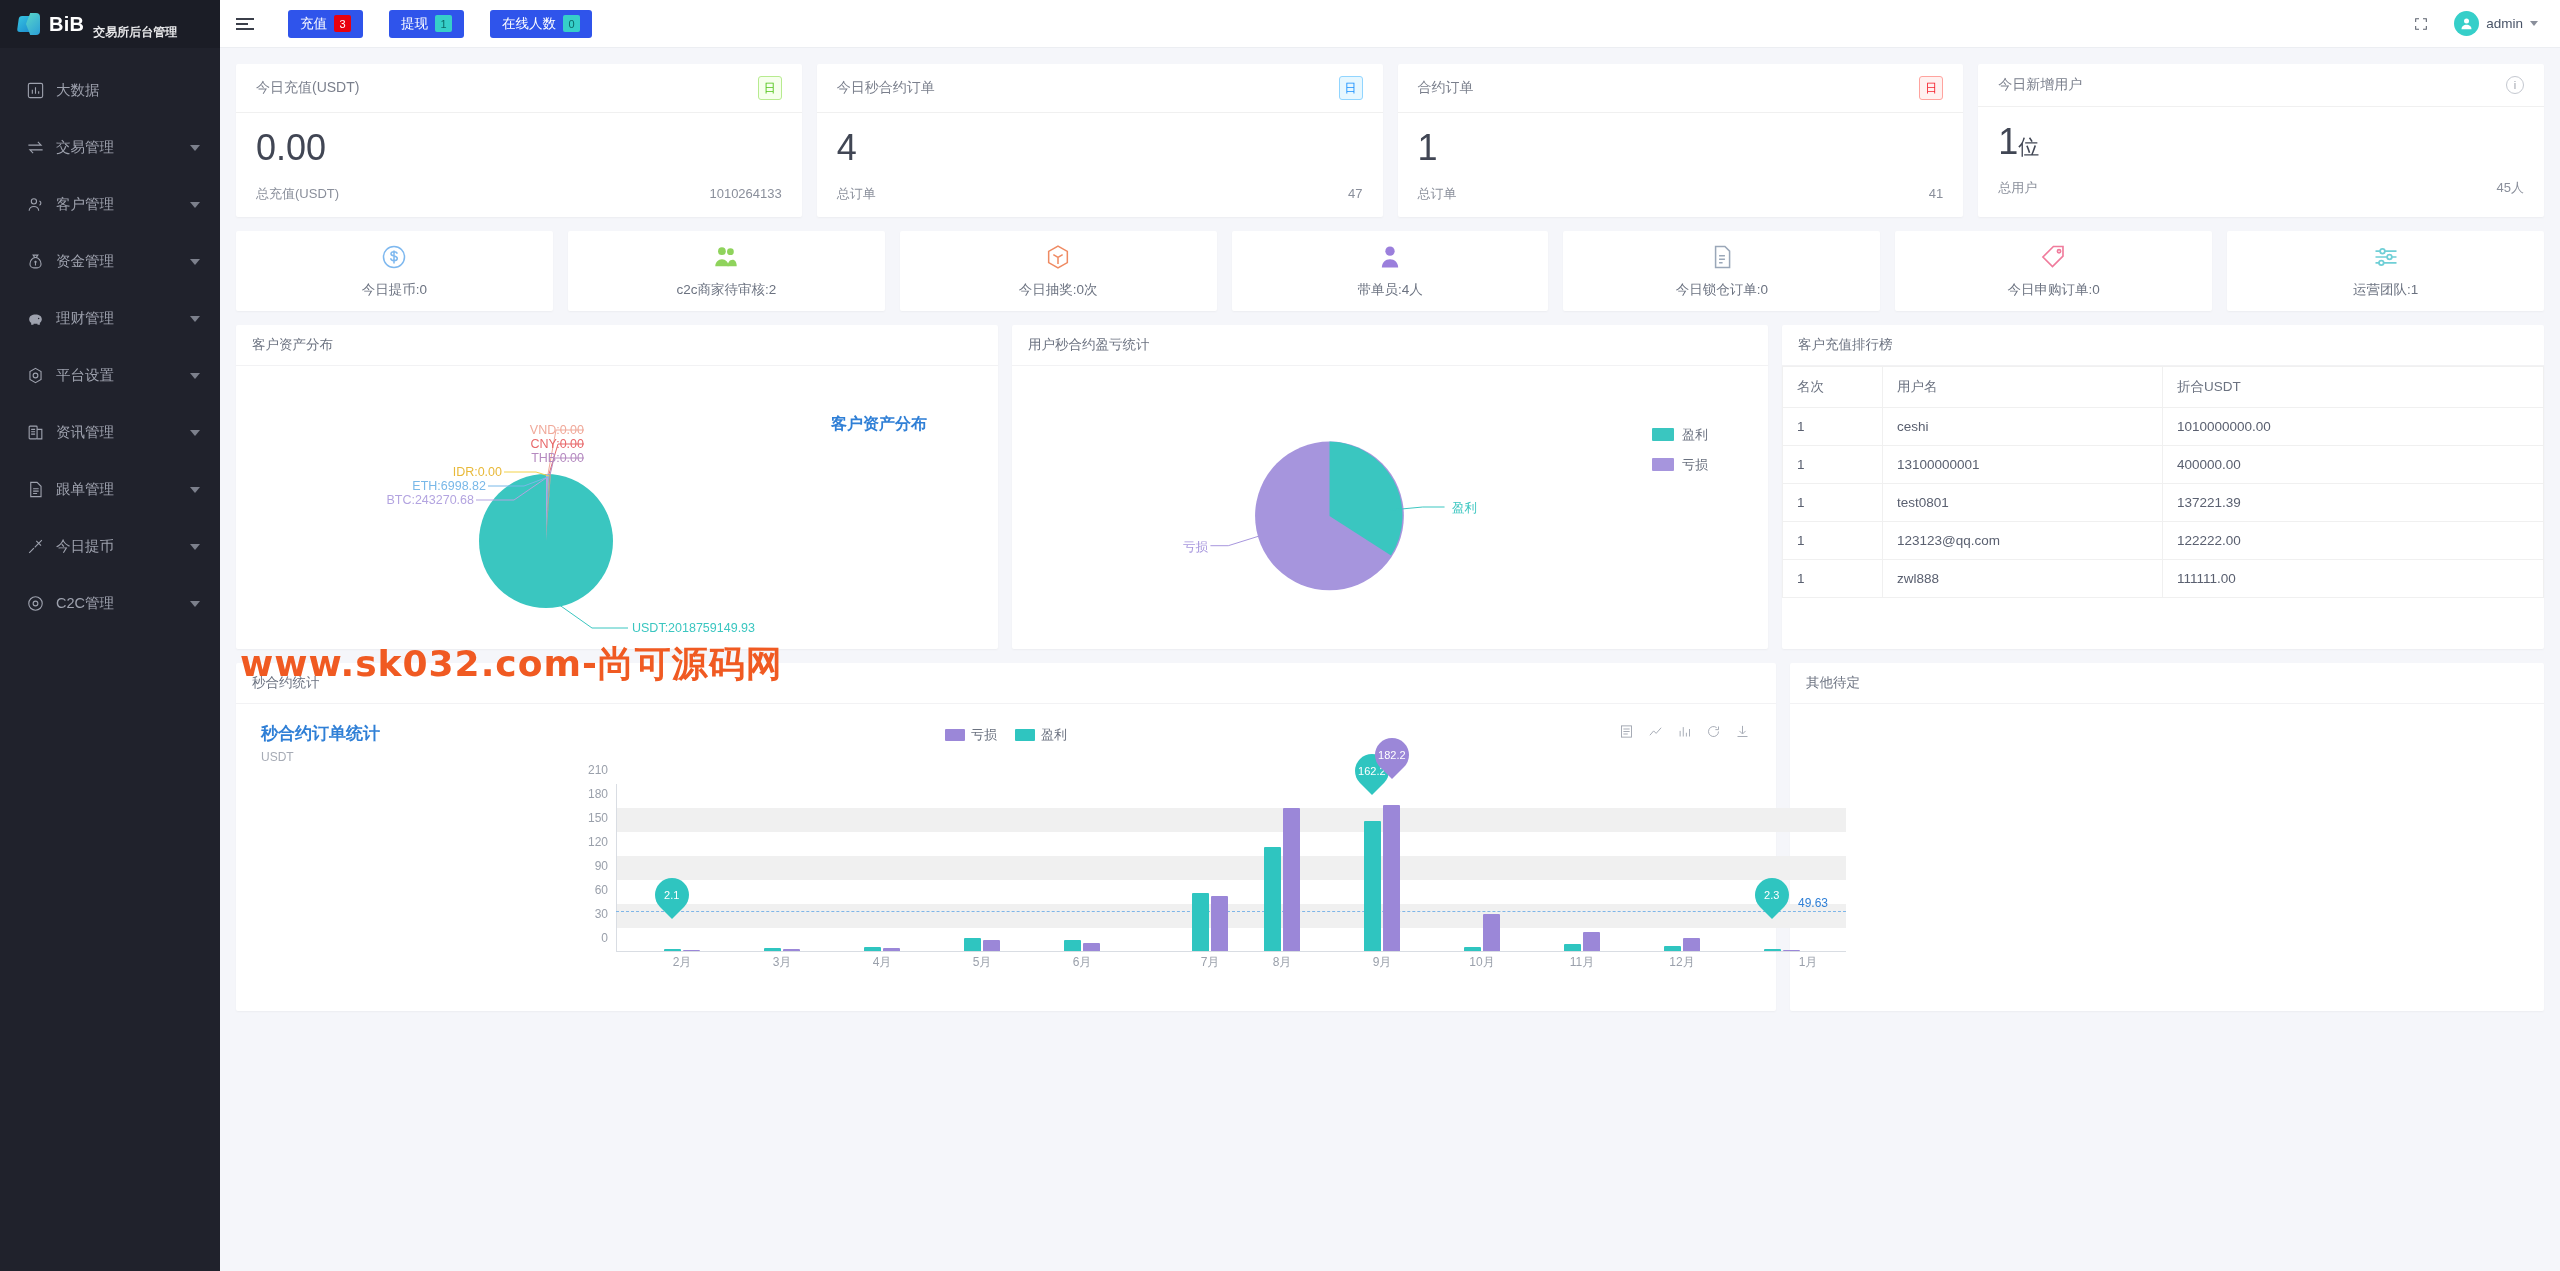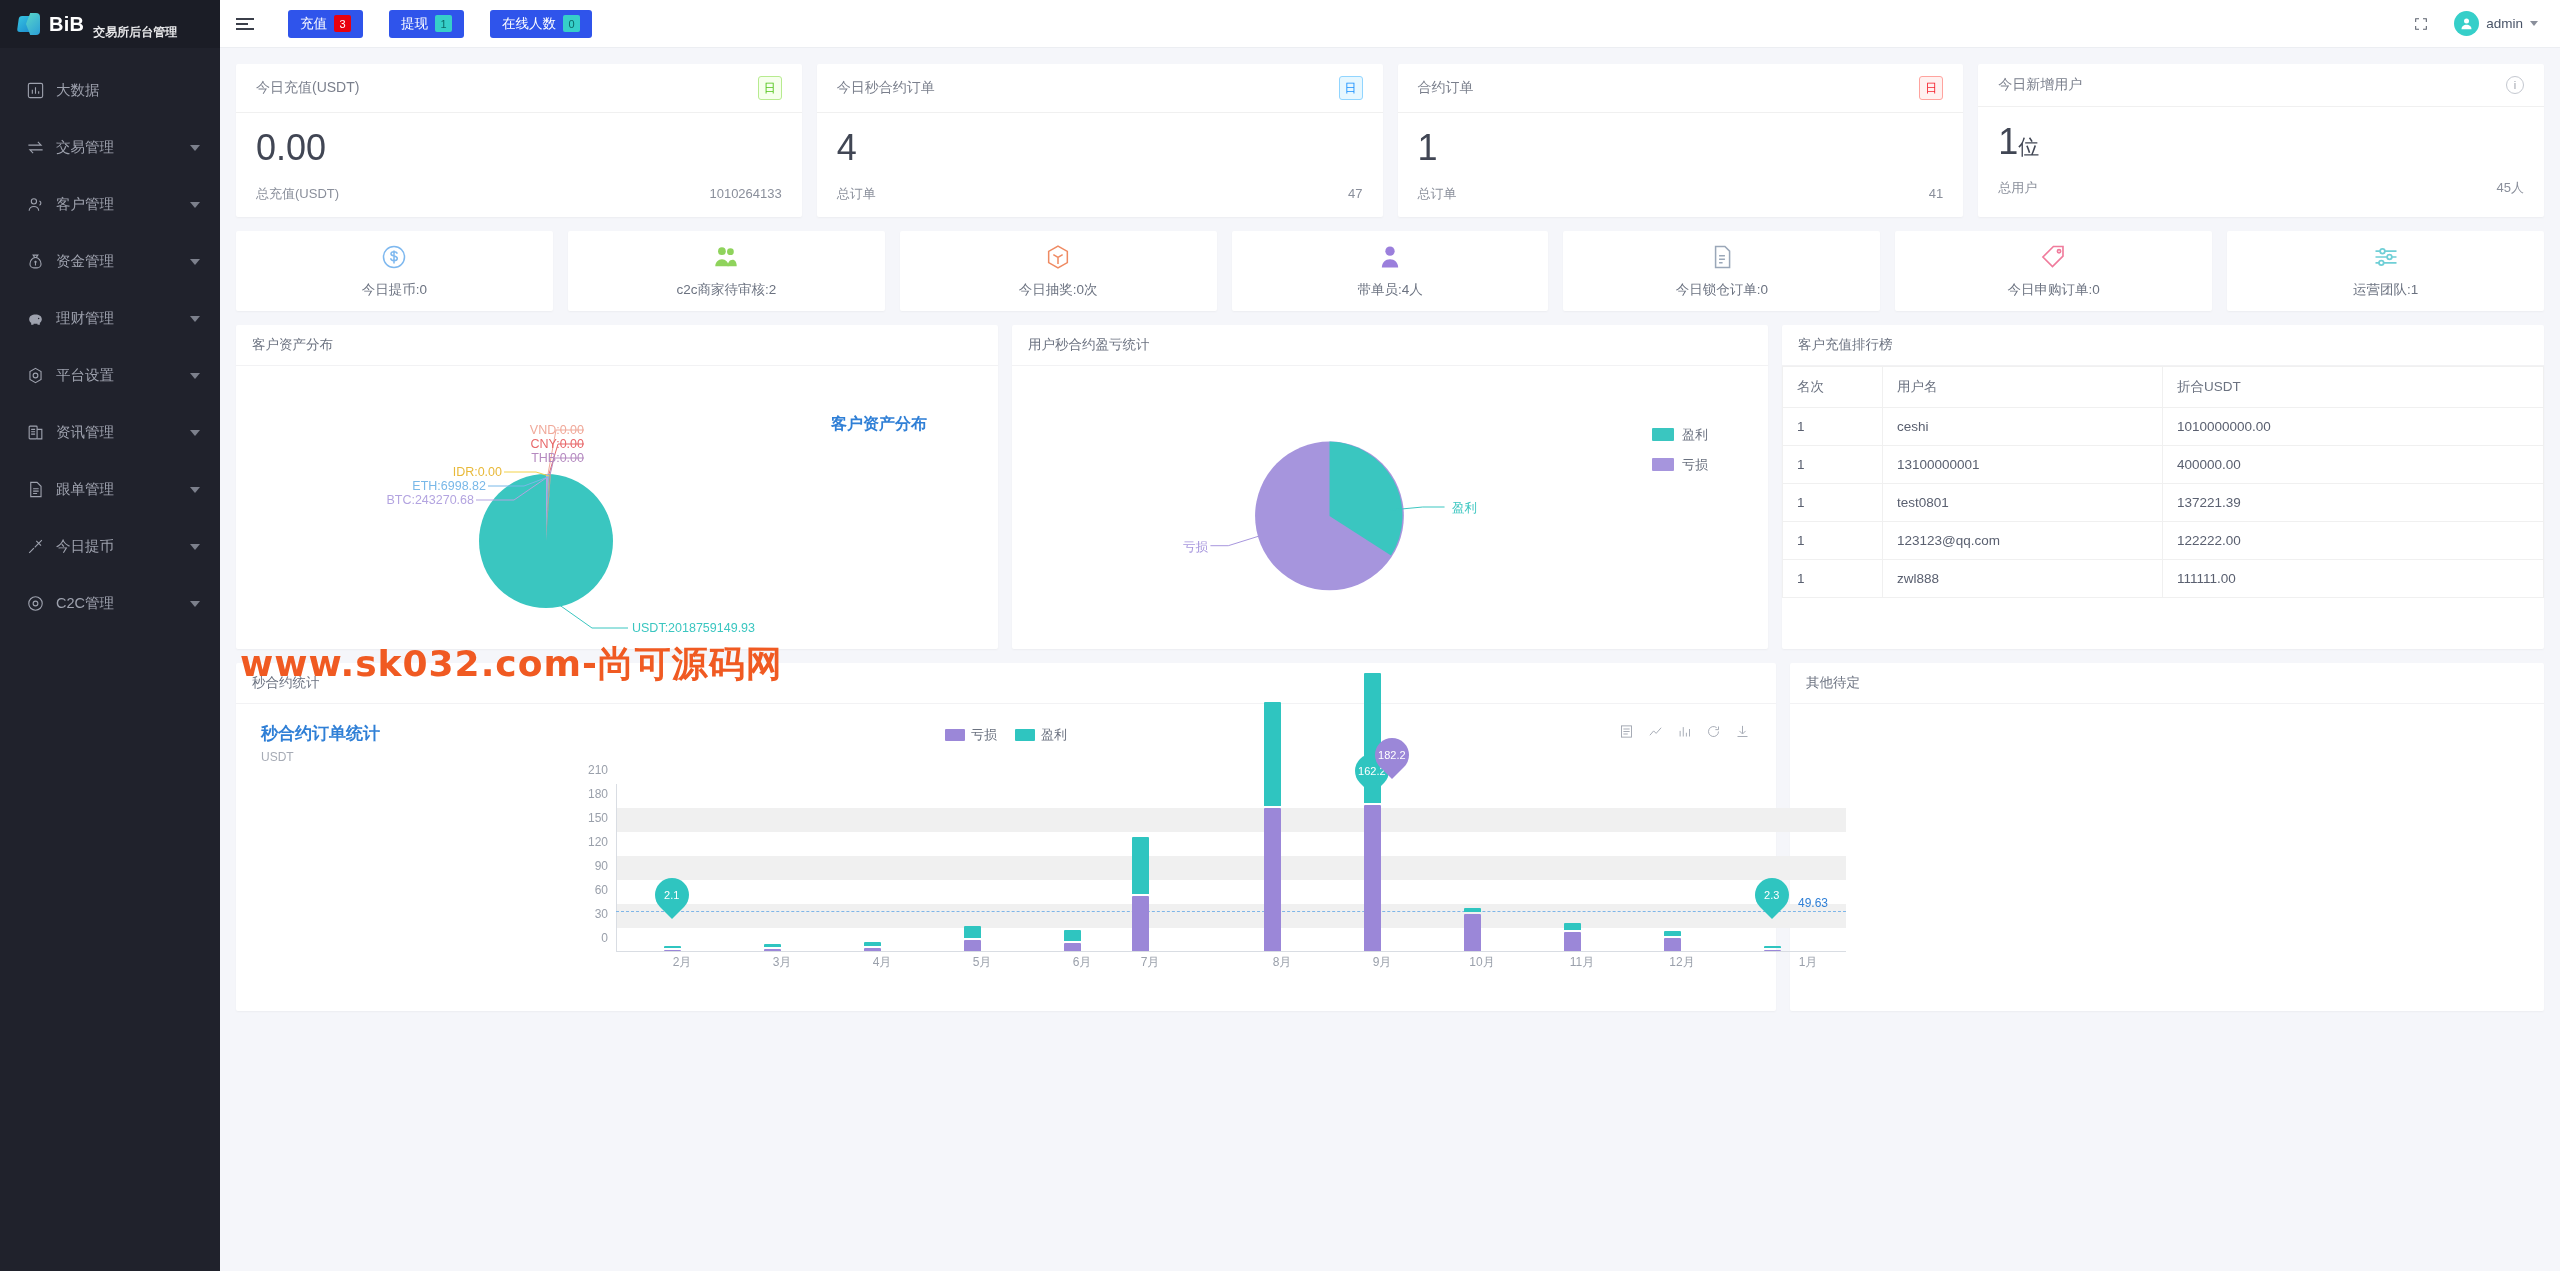--- a/index.html
+++ b/index.html
@@ -104,21 +104,21 @@
   .bc-legend { position:absolute; left:50%; top:22px; transform:translateX(-50%); display:flex; gap:18px; align-items:center; }
   .bc-legend .li { display:flex; align-items:center; gap:6px; font-size:13px; color:#6b7280; }
   .bc-legend .sw { width:20px; height:12px; border-radius:1px; }
   .bc-tools { position:absolute; right:26px; top:20px; display:flex; gap:14px; }
   .bc-tools svg { width:15px; height:15px; stroke:#9aa0ab; fill:none; stroke-width:1.4; cursor:pointer; }
   .plot { position:absolute; left:380px; top:80px; width:1230px; height:168px; }
   .band { position:absolute; left:0; width:100%; background:#f0f0f0; }
   .ax-y { position:absolute; right:100%; margin-right:8px; font-size:12px; color:#9aa0ab; transform:translateY(-50%); }
   .axis-x { position:absolute; left:0; bottom:0; width:100%; height:1px; background:#d9dde3; }
   .axis-y { position:absolute; left:0; top:0; bottom:0; width:1px; background:#d9dde3; }
-  .grp { position:absolute; bottom:1px; display:flex; align-items:flex-end; gap:2px;flex-direction:column; }
+  .grp { position:absolute; bottom:1px; display:flex; align-items:flex-end; gap:2px; }
   .bar { width:17px; border-radius:1px 1px 0 0; }
   .bar.loss { background:#9b87d8; }
   .bar.profit { background:#2fc5c0; }
   .xlab { position:absolute; bottom:-20px; font-size:12px; color:#9aa0ab; transform:translateX(-50%); white-space:nowrap; }
   .mark { position:absolute; transform:translate(-50%,-100%); }
   .mark .pin { width:34px; height:34px; border-radius:50% 50% 50% 0; transform:rotate(-45deg); display:flex; align-items:center; justify-content:center; }
   .mark .pin span { transform:rotate(45deg); color:#fff; font-size:11px; }
   .mark.teal .pin { background:#2fc5c0; }
   .mark.purple .pin { background:#9b87d8; }
   .avgline { position:absolute; left:0; width:100%; border-top:1px dashed #7fb6e8; }
@@ -613,21 +613,21 @@
               <div class="grp" style="left:348px;">
                 <div class="bar profit" style="height:12.8px"></div>
                 <div class="bar loss" style="height:10.4px"></div>
                 <span class="xlab" style="left:18px;">5月</span>
               </div>
               <div class="grp" style="left:448px;">
                 <div class="bar profit" style="height:10.4px"></div>
                 <div class="bar loss" style="height:8px"></div>
                 <span class="xlab" style="left:18px;">6月</span>
               </div>
-              <div class="grp" style="left:516px;">
+              <div class="grp" style="left:576px;">
                 <div class="bar profit" style="height:57.6px"></div>
                 <div class="bar loss" style="height:54.4px"></div>
                 <span class="xlab" style="left:18px;">7月</span>
               </div>
               <div class="grp" style="left:648px;">
                 <div class="bar profit" style="height:104px"></div>
                 <div class="bar loss" style="height:142.4px"></div>
                 <span class="xlab" style="left:18px;">8月</span>
               </div>
               <div class="grp" style="left:748px;">

